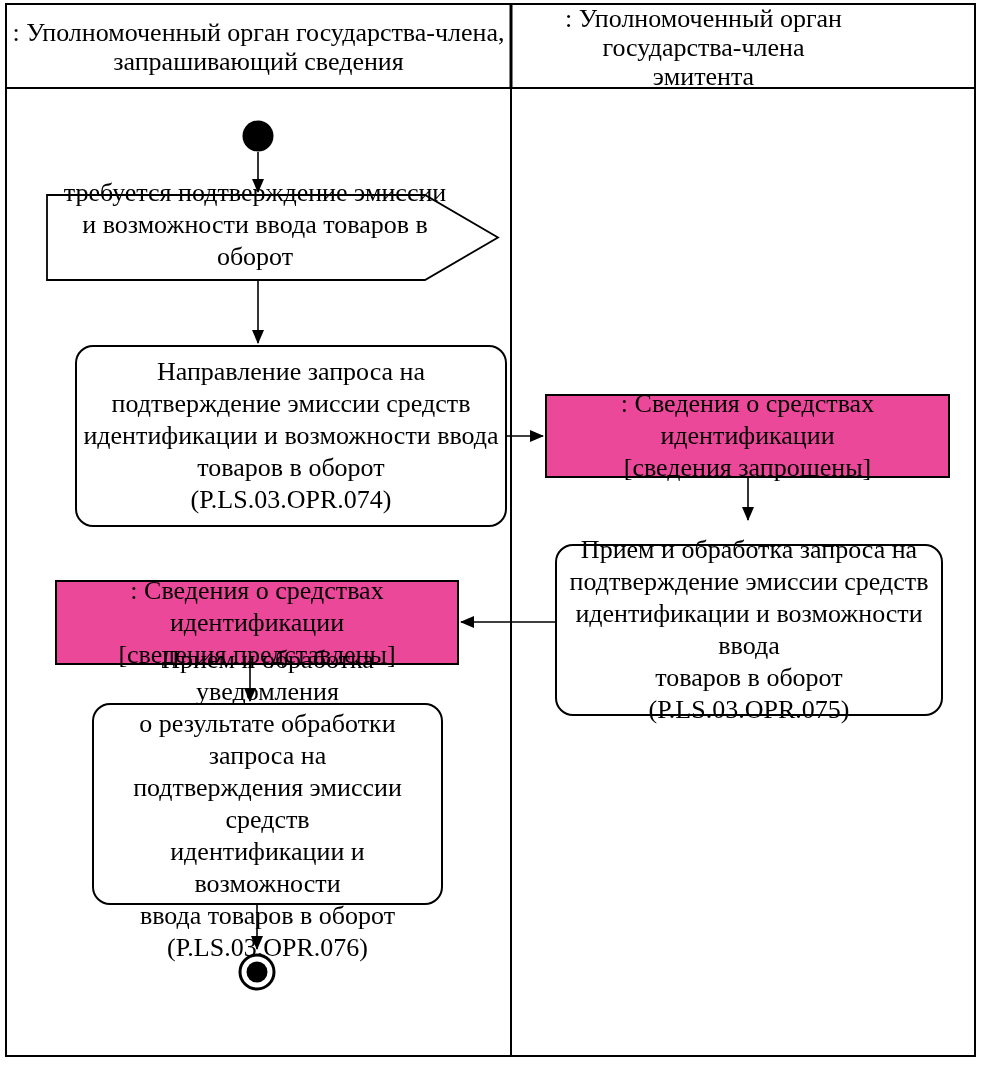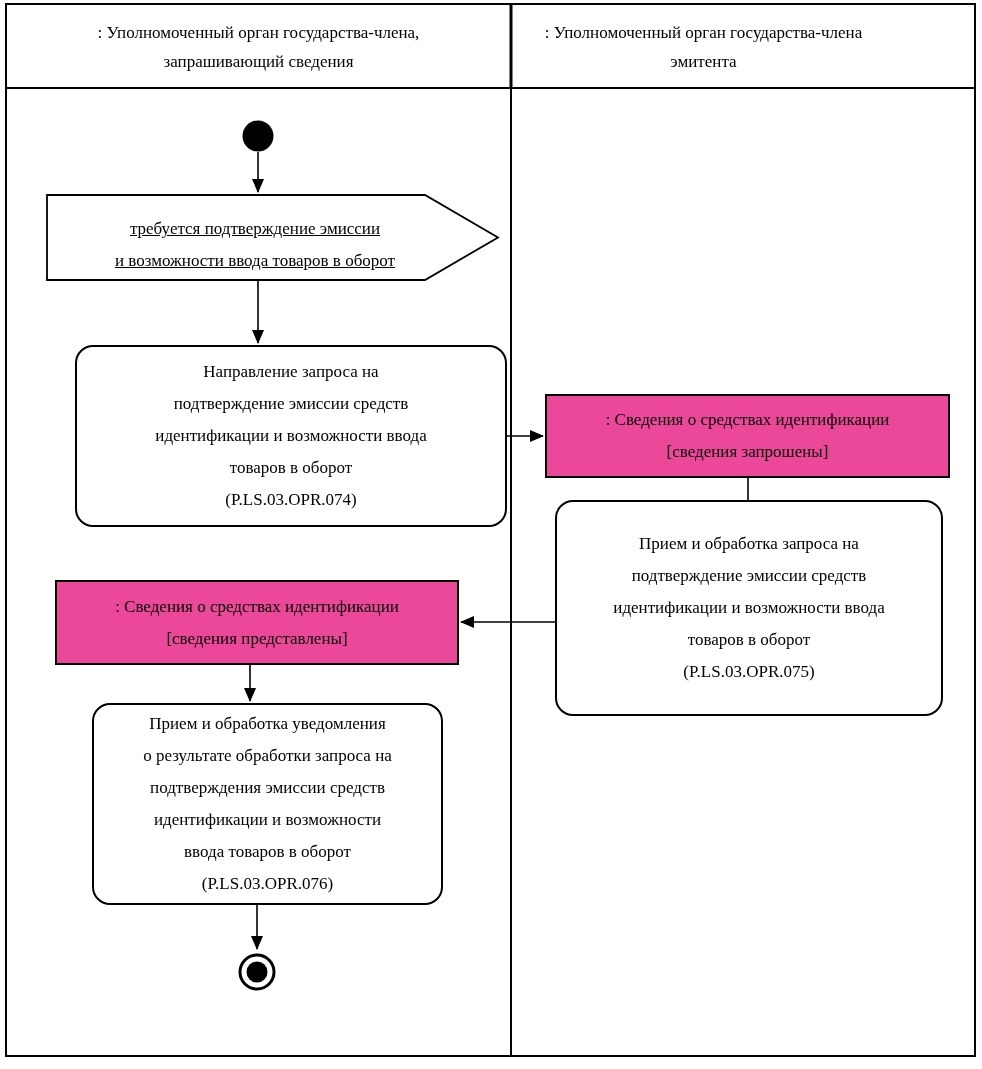--- a/index.html
+++ b/index.html
@@ -24,21 +24,21 @@
     left: 0; top: 0;
     width: 982px; height: 1069px;
   }
   .txt {
     position: absolute;
     display: flex;
     align-items: center;
     justify-content: center;
     text-align: center;
     white-space: pre-line;
-    font-size: 17px;
+    font-size: 26px;
     line-height: 32px;
     box-sizing: border-box;
   }
   .hdr {
     line-height: 29px;
   }
   .act {
     border: 2px solid #000000;
     border-radius: 18px;
     background: #ffffff;
@@ -81,33 +81,33 @@
 
     <circle cx="257" cy="972" r="17" fill="#ffffff" stroke="#000000" stroke-width="3"></circle>
     <circle cx="257" cy="972" r="10.5" fill="#000000"></circle>
   </svg>
 
   <div class="txt hdr" style="left:8px; top:8px; width:501px; height:78px;">: Уполномоченный орган государства-члена,
 запрашивающий сведения</div>
   <div class="txt hdr" style="left:513px; top:8px; width:381px; height:78px;">: Уполномоченный орган государства-члена
 эмитента</div>
 
-  <div class="txt" style="left:47px; top:211px; width:416px; height:68px;text-decoration:underline;">требуется подтверждение эмиссии
+  <div class="txt" style="left:47px; top:191px; width:416px; height:68px;">требуется подтверждение эмиссии
 и возможности ввода товаров в оборот</div>
 
   <div class="txt act" style="left:75px; top:345px; width:432px; height:182px;">Направление запроса на
 подтверждение эмиссии средств
 идентификации и возможности ввода
 товаров в оборот
 (P.LS.03.OPR.074)</div>
 
   <div class="txt obj" style="left:545px; top:394px; width:405px; height:84px;">: Сведения о средствах идентификации
 [сведения запрошены]</div>
 
-  <div class="txt act" style="left:555px; top:500px; width:388px; height:216px;">Прием и обработка запроса на
+  <div class="txt act" style="left:555px; top:544px; width:388px; height:172px;">Прием и обработка запроса на
 подтверждение эмиссии средств
 идентификации и возможности ввода
 товаров в оборот
 (P.LS.03.OPR.075)</div>
 
   <div class="txt obj" style="left:55px; top:580px; width:404px; height:85px;">: Сведения о средствах идентификации
 [сведения представлены]</div>
 
   <div class="txt act" style="left:92px; top:703px; width:351px; height:202px;">Прием и обработка уведомления
 о результате обработки запроса на

